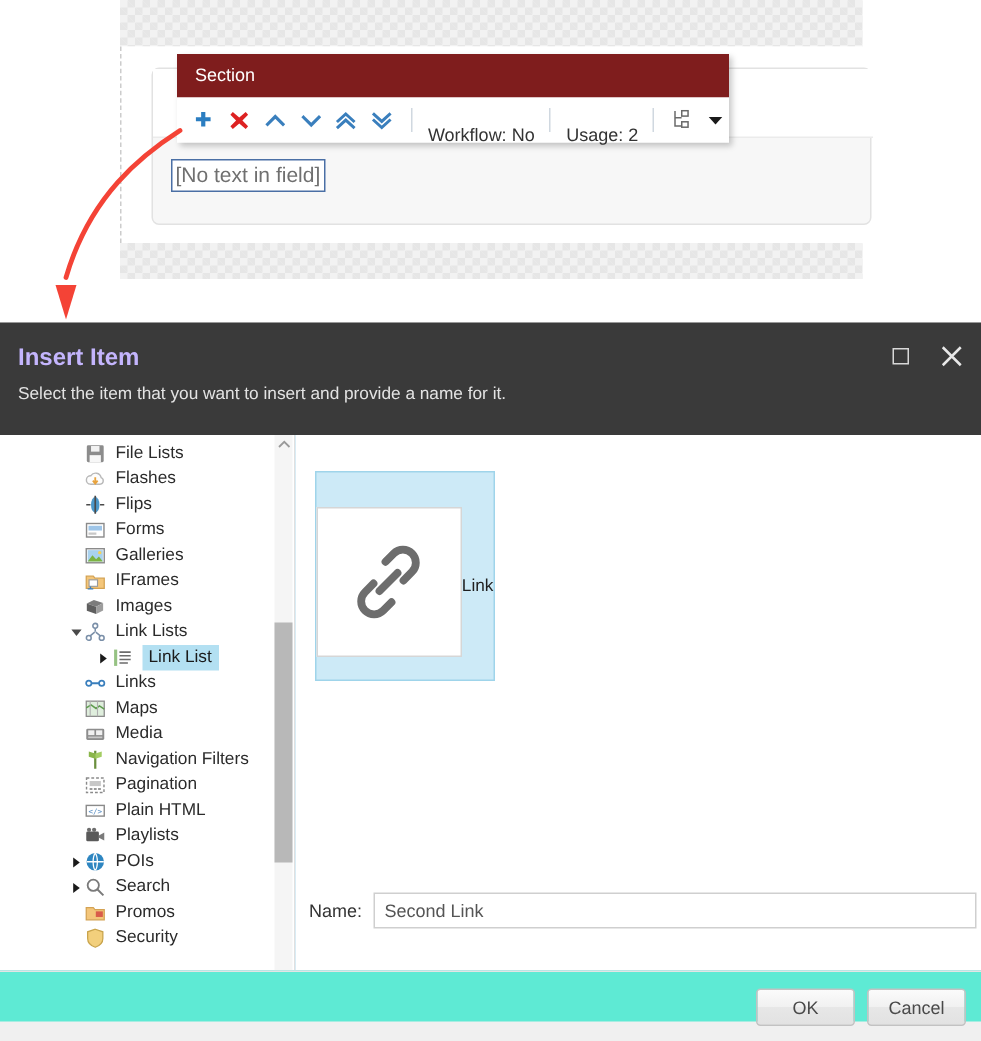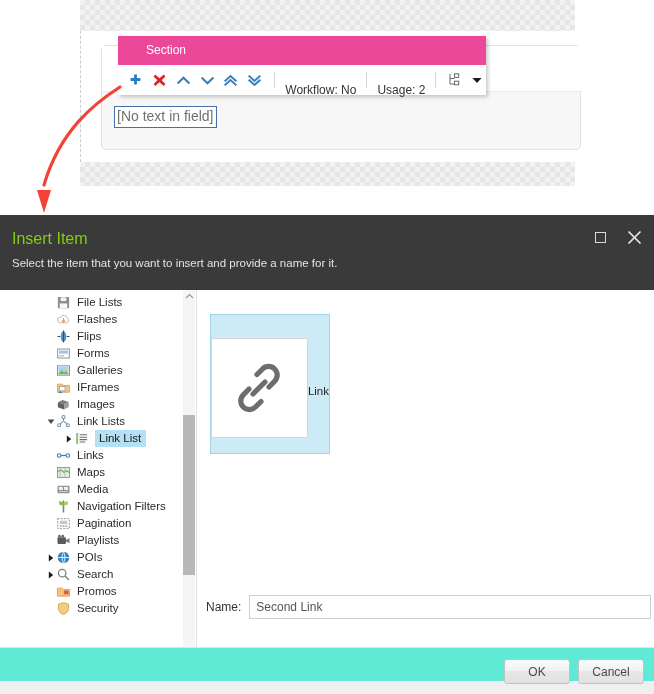--- a/index.html
+++ b/index.html
@@ -78,25 +78,25 @@
     position: absolute;
     left: 118px;
     top: 36px;
     width: 368px;
     box-shadow: 2px 2px 4px rgba(0,0,0,0.22);
     background: #ffffff;
     z-index: 6;
   }
   #section-title-bar {
     height: 29px;
-    background: #ec4899;
+    background: #7f1d1d;
     color: #ffffff;
     font-size: 12px;
     line-height: 29px;
-    padding-left: 28px;
+    padding-left: 12px;
     box-sizing: border-box;
     font-family: "Liberation Sans", sans-serif;
   }
   #section-toolbar {
     height: 30px;
     background: #ffffff;
     display: flex;
     align-items: center;
     padding-left: 6px;
     box-sizing: border-box;
@@ -177,24 +177,25 @@
     box-sizing: border-box;
   }
   #dialog-header {
     height: 75px;
     background: #3a3a3a;
     position: relative;
     box-sizing: border-box;
     padding: 14px 0 0 12px;
   }
   #dialog-title {
-    color: #84cc16;
+    color: #c4b5fd;
     font-size: 16px;
     line-height: 20px;
     font-family: "Liberation Sans", sans-serif;
+    font-weight: bold;
   }
   #dialog-subtitle {
     color: #e3e3e3;
     font-size: 11.5px;
     line-height: 16px;
     margin-top: 6px;
   }
   #dialog-win-buttons {
     position: absolute;
     right: 10px;
@@ -654,20 +655,29 @@
           </div>
           <div class="tree-row">
             <span class="tree-icon">
               <svg width="15" height="15" viewBox="0 0 16 16" aria-hidden="true">
                 <rect x="1.8" y="2.8" width="12.4" height="10.4" fill="none" stroke="#8a8a8a" stroke-width="1" stroke-dasharray="2 1.4"></rect>
                 <rect x="4" y="5" width="8" height="3.6" fill="#c7c7c7"></rect>
                 <path d="M4 10.6h2M7 10.6h2M10 10.6h2" stroke="#777" stroke-width="1.1"></path>
               </svg>
             </span>
             <span class="tree-label">Pagination</span>
+          </div>
+          <div class="tree-row">
+            <span class="tree-icon">
+              <svg width="15" height="15" viewBox="0 0 16 16" aria-hidden="true">
+                <rect x="1.6" y="4.2" width="12.8" height="7.6" fill="#ffffff" stroke="#8a8a8a" stroke-width="1"></rect>
+                <text x="8" y="10" font-size="5.4" text-anchor="middle" fill="#5a8fc4" font-family="monospace">&lt;/&gt;</text>
+              </svg>
+            </span>
+            <span class="tree-label">Plain HTML</span>
           </div>
           <div class="tree-row">
             <span class="tree-icon">
               <svg width="15" height="15" viewBox="0 0 16 16" aria-hidden="true">
                 <rect x="1.6" y="4.6" width="9" height="7" rx="1" fill="#5a5a5a"></rect>
                 <path d="M10.6 7.4 14.4 5.4v5.6l-3.8-2z" fill="#7a7a7a"></path>
                 <circle cx="3.6" cy="3.4" r="1.5" fill="#6e6e6e"></circle>
                 <circle cx="7.2" cy="3.4" r="1.5" fill="#6e6e6e"></circle>
               </svg>
             </span>

